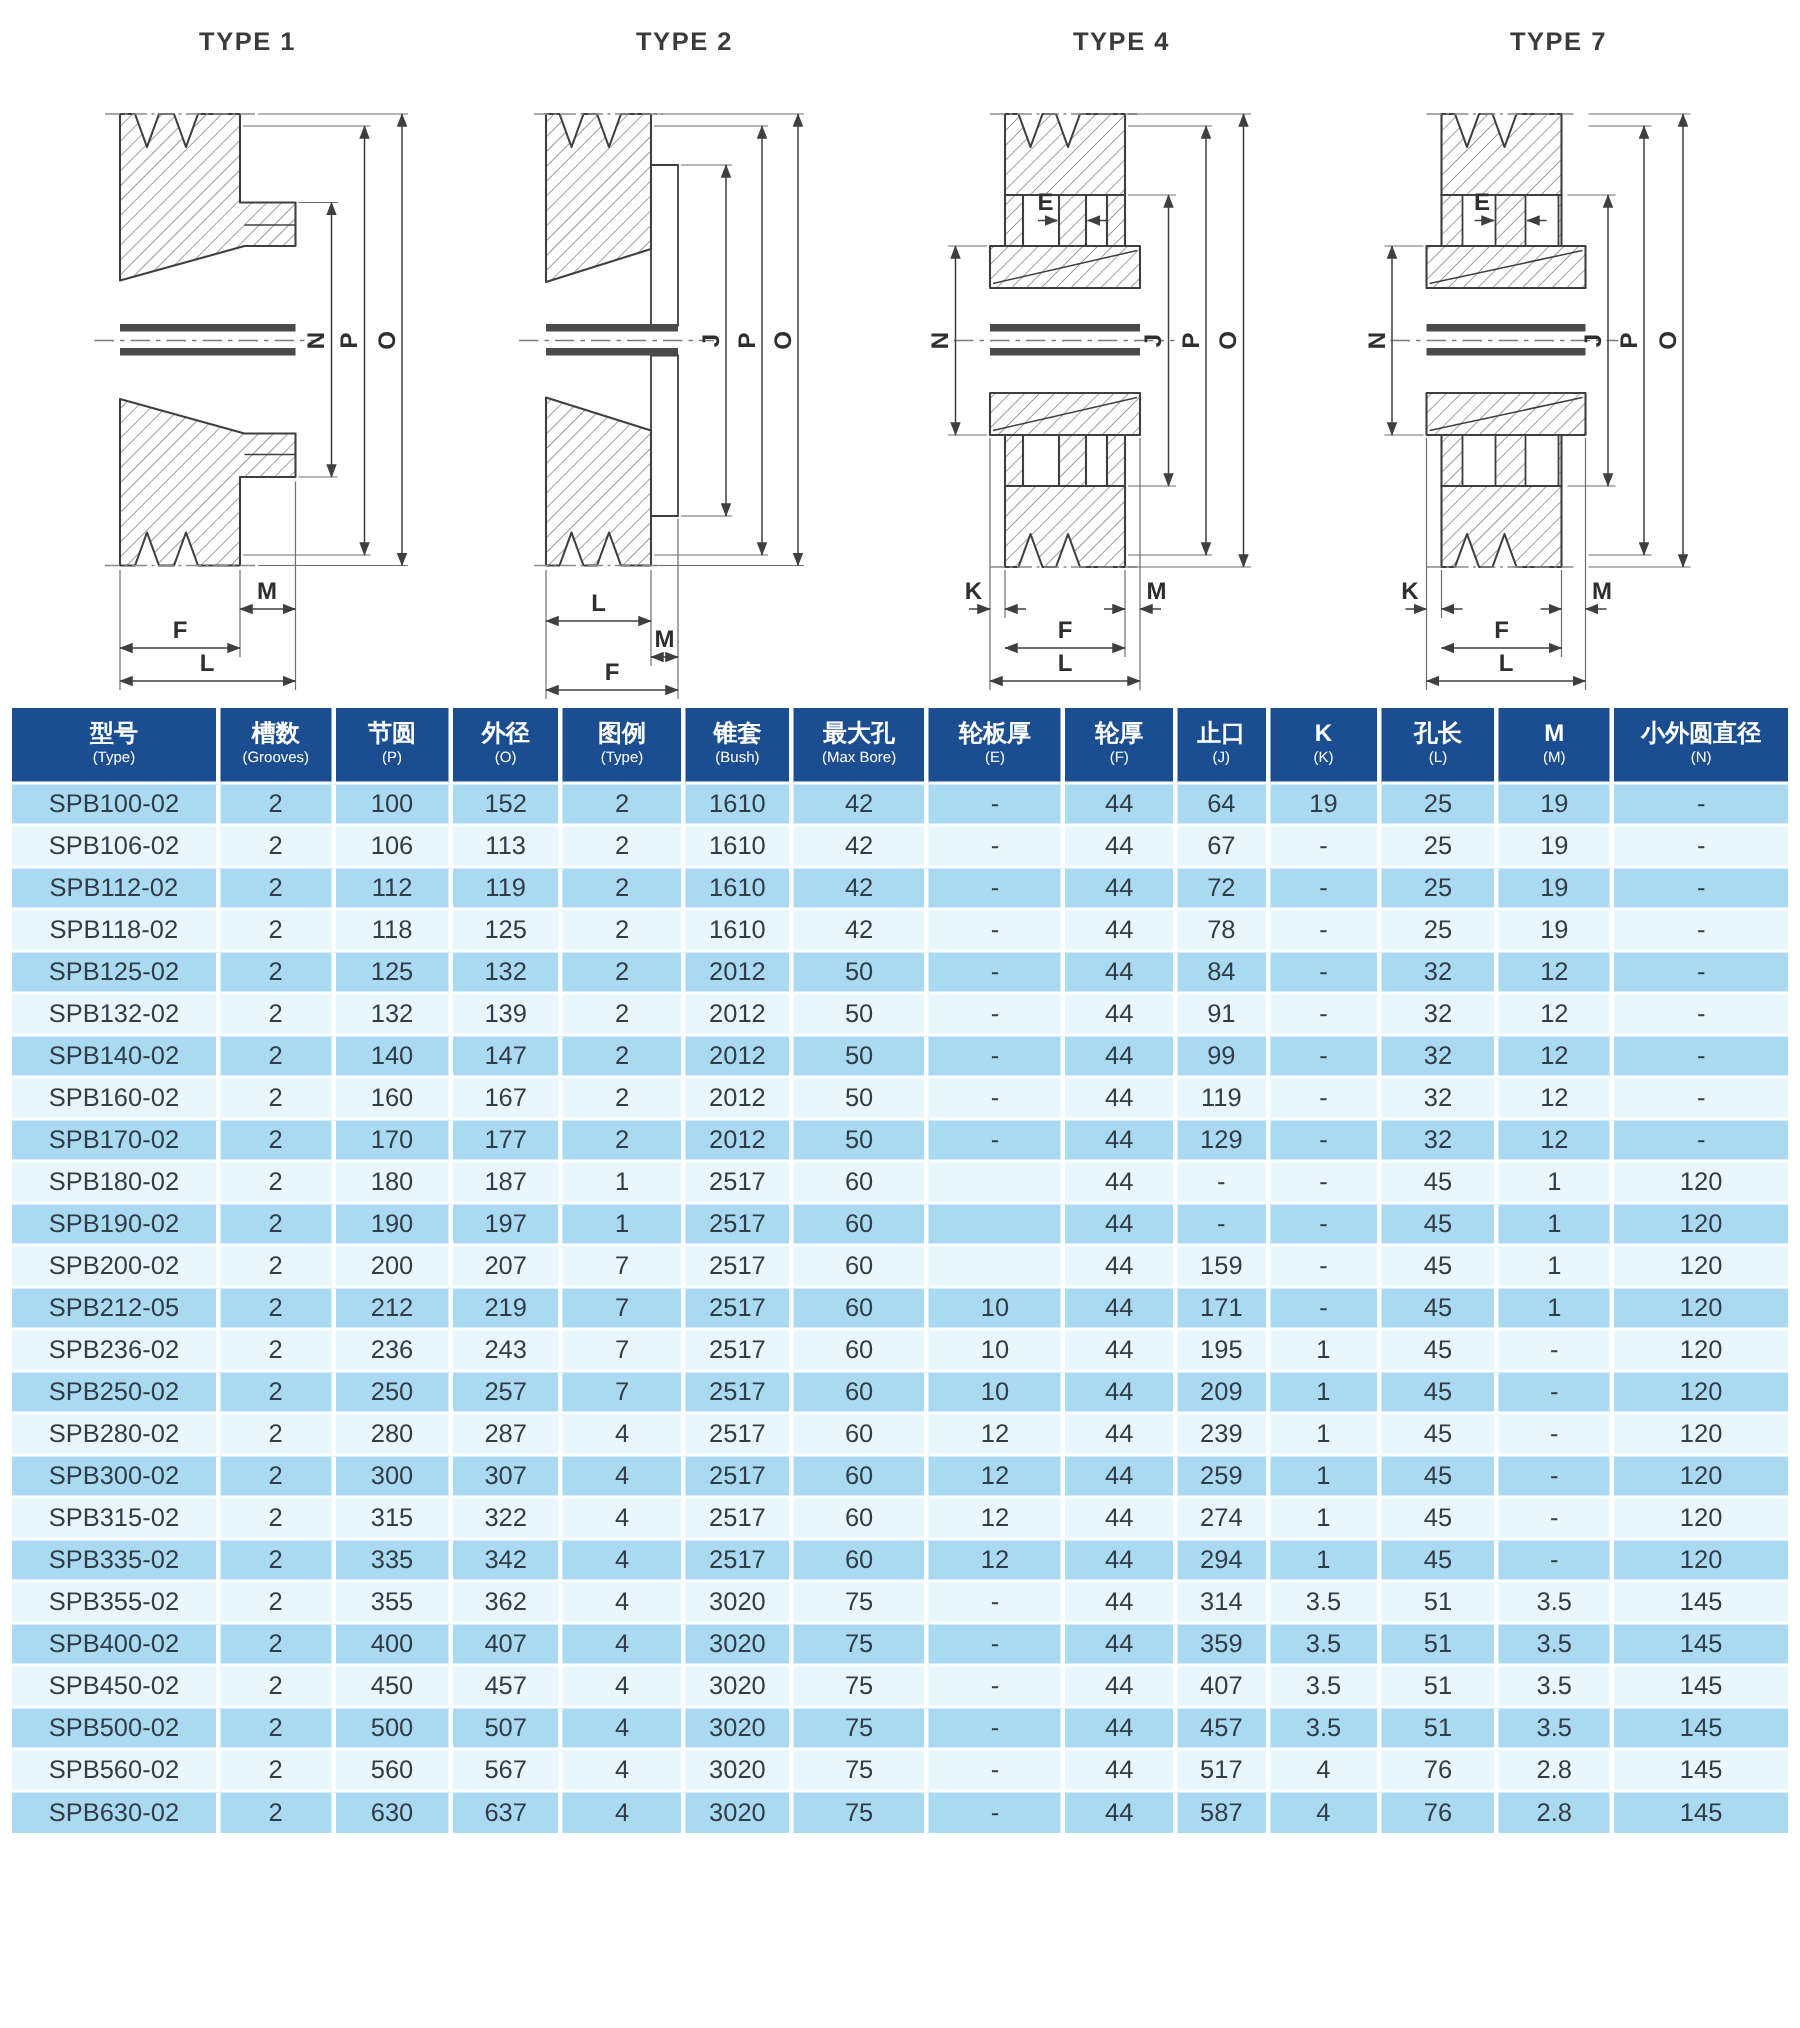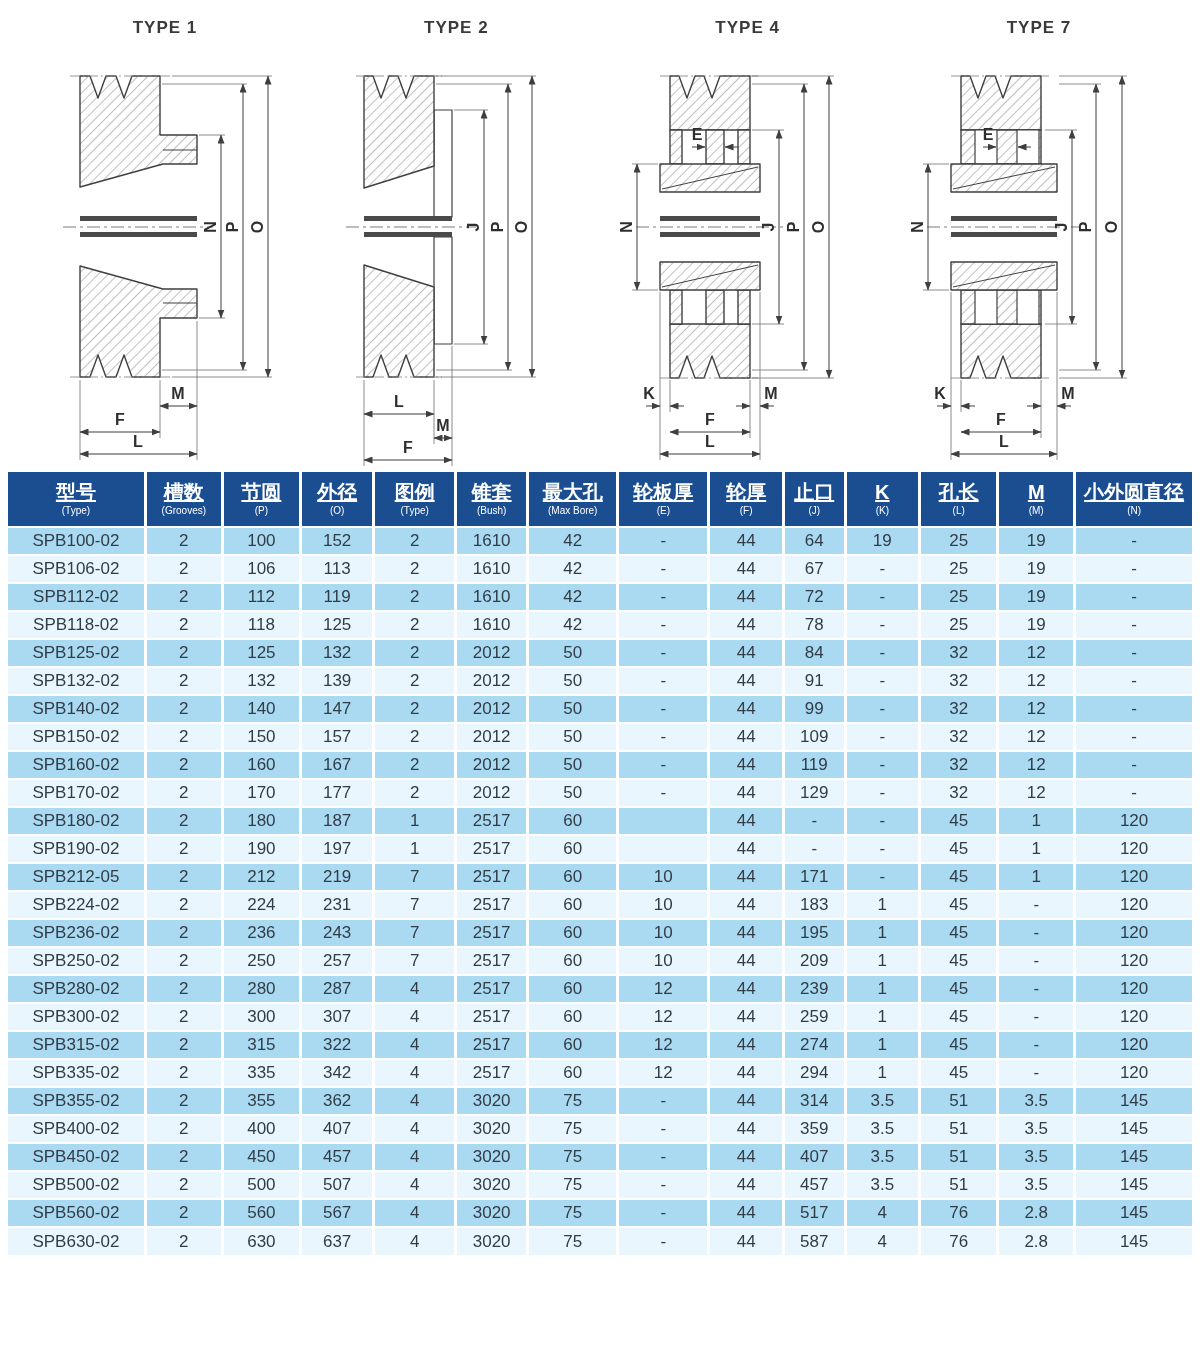--- a/index.html
+++ b/index.html
@@ -69,21 +69,21 @@
   }
   table.spec td{
     border-top:2px solid var(--grid);
     height:28px;
     text-align:center;
     font-size:17px;
     color:var(--cell-text);
   }
   table.spec tbody tr:nth-child(odd){background:var(--row-light);}
   table.spec tbody tr:nth-child(even){background:var(--row-pale);}
-  .h-zh{font-size:20px;font-weight:700;line-height:1.15;text-decoration:underline;}
+  .h-zh{font-size:16px;font-weight:700;line-height:1.15;}
   .h-en{font-size:10px;font-weight:400;margin-top:1px;}
 </style>
 </head>
 <body>
 
 <svg width="0" height="0" style="position:absolute" aria-hidden="true">
   <defs>
     <pattern id="hatch" patternUnits="userSpaceOnUse" width="7" height="7" patternTransform="rotate(45)">
       <rect width="7" height="7" fill="#ffffff"></rect>
       <line x1="0" y1="0" x2="0" y2="7" stroke="#8a8a8a" stroke-width="1.1"></line>
@@ -461,61 +461,45 @@
           <td>50</td>
           <td>-</td>
           <td>44</td>
           <td>99</td>
           <td>-</td>
           <td>32</td>
           <td>12</td>
           <td>-</td>
         </tr>
         <tr>
-          <td>SPB150-02</td>
-          <td>2</td>
-          <td>150</td>
-          <td>157</td>
+          <td>SPB160-02</td>
+          <td>2</td>
+          <td>160</td>
+          <td>167</td>
           <td>2</td>
           <td>2012</td>
           <td>50</td>
           <td>-</td>
           <td>44</td>
-          <td>109</td>
+          <td>119</td>
           <td>-</td>
           <td>32</td>
           <td>12</td>
           <td>-</td>
         </tr>
         <tr>
-          <td>SPB160-02</td>
-          <td>2</td>
-          <td>160</td>
-          <td>167</td>
+          <td>SPB170-02</td>
+          <td>2</td>
+          <td>170</td>
+          <td>177</td>
           <td>2</td>
           <td>2012</td>
           <td>50</td>
           <td>-</td>
           <td>44</td>
-          <td>119</td>
-          <td>-</td>
-          <td>32</td>
-          <td>12</td>
-          <td>-</td>
-        </tr>
-        <tr>
-          <td>SPB170-02</td>
-          <td>2</td>
-          <td>170</td>
-          <td>177</td>
-          <td>2</td>
-          <td>2012</td>
-          <td>50</td>
-          <td>-</td>
-          <td>44</td>
           <td>129</td>
           <td>-</td>
           <td>32</td>
           <td>12</td>
           <td>-</td>
         </tr>
         <tr>
           <td>SPB180-02</td>
           <td>2</td>
           <td>180</td>
@@ -535,55 +519,55 @@
           <td>SPB190-02</td>
           <td>2</td>
           <td>190</td>
           <td>197</td>
           <td>1</td>
           <td>2517</td>
           <td>60</td>
           <td></td>
           <td>44</td>
           <td>-</td>
+          <td>-</td>
+          <td>45</td>
+          <td>1</td>
+          <td>120</td>
+        </tr>
+        <tr>
+          <td>SPB200-02</td>
+          <td>2</td>
+          <td>200</td>
+          <td>207</td>
+          <td>7</td>
+          <td>2517</td>
+          <td>60</td>
+          <td></td>
+          <td>44</td>
+          <td>159</td>
           <td>-</td>
           <td>45</td>
           <td>1</td>
           <td>120</td>
         </tr>
         <tr>
           <td>SPB212-05</td>
           <td>2</td>
           <td>212</td>
           <td>219</td>
           <td>7</td>
           <td>2517</td>
           <td>60</td>
           <td>10</td>
           <td>44</td>
           <td>171</td>
           <td>-</td>
           <td>45</td>
           <td>1</td>
-          <td>120</td>
-        </tr>
-        <tr>
-          <td>SPB224-02</td>
-          <td>2</td>
-          <td>224</td>
-          <td>231</td>
-          <td>7</td>
-          <td>2517</td>
-          <td>60</td>
-          <td>10</td>
-          <td>44</td>
-          <td>183</td>
-          <td>1</td>
-          <td>45</td>
-          <td>-</td>
           <td>120</td>
         </tr>
         <tr>
           <td>SPB236-02</td>
           <td>2</td>
           <td>236</td>
           <td>243</td>
           <td>7</td>
           <td>2517</td>
           <td>60</td>

